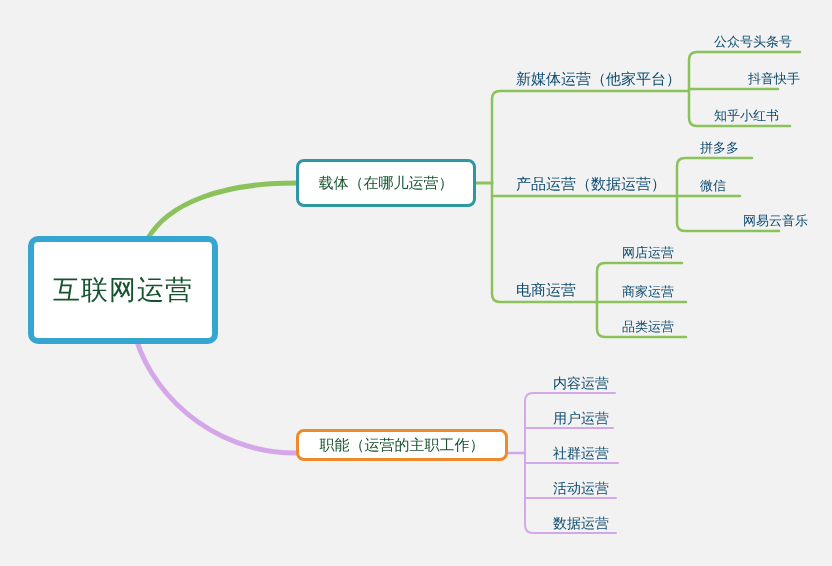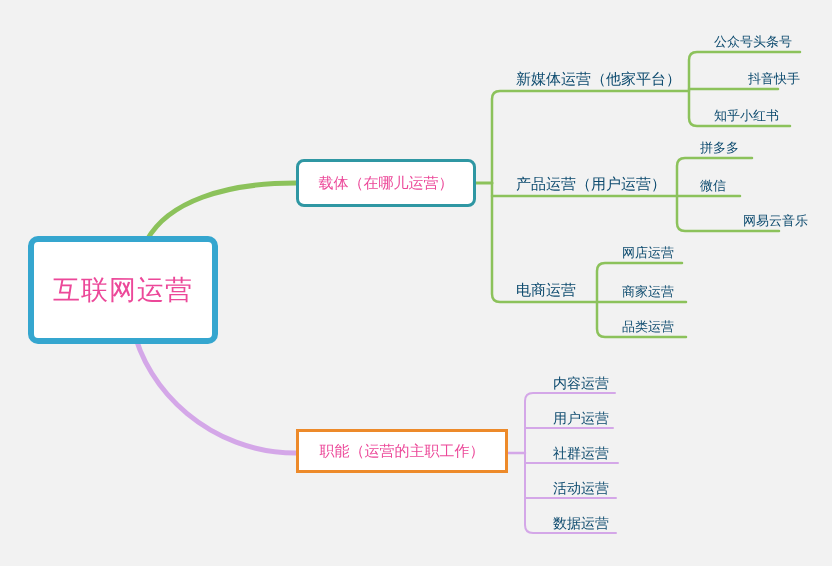--- a/index.html
+++ b/index.html
@@ -11,38 +11,38 @@
     position:relative;
     width:832px;height:566px;
     background:#f2f2f2;
     overflow:hidden;
   }
   .canvas svg{position:absolute;left:0;top:0;}
   .node{
     position:absolute;
     background:#ffffff;
     display:flex;align-items:center;justify-content:center;
-    color:#ec4899;
+    color:#14532d;
     box-sizing:border-box;
     white-space:nowrap;
     cursor:default;
   }
   .node-root{
     left:28px;top:236px;width:190px;height:108px;
     border:6px solid #35a6cf;border-radius:10px;
     font-size:27px;letter-spacing:1px;
   }
   .node-carrier{
     left:296px;top:159px;width:180px;height:48px;
     border:3px solid #2f97a3;border-radius:8px;
     font-size:15px;
   }
   .node-function{
-    left:296px;top:429px;width:212px;height:44px;
-    border:3px solid #ed8a2a;border-radius:0;
+    left:296px;top:429px;width:212px;height:32px;
+    border:3px solid #ed8a2a;border-radius:8px;
     font-size:15px;
   }
   .line-label{
     position:absolute;
     color:#0c4a6e;
     white-space:nowrap;
     font-size:15px;
     height:20px;line-height:20px;
     cursor:default;
   }
@@ -72,21 +72,21 @@
     <path d="M 525 428 H 613" stroke="#d4a7e8" stroke-width="2"></path>
     <path d="M 525 463 H 618" stroke="#d4a7e8" stroke-width="2"></path>
     <path d="M 525 498 H 616" stroke="#d4a7e8" stroke-width="2"></path>
   </svg>
 
   <div class="node node-root">互联网运营</div>
   <div class="node node-carrier">载体（在哪儿运营）</div>
   <div class="node node-function">职能（运营的主职工作）</div>
 
   <div class="line-label" style="left:516px;top:69px;">新媒体运营（他家平台）</div>
-  <div class="line-label" style="left:516px;top:174px;">产品运营（用户运营）</div>
+  <div class="line-label" style="left:516px;top:174px;">产品运营（数据运营）</div>
   <div class="line-label" style="left:516px;top:280px;">电商运营</div>
 
   <div class="line-label leaf" style="left:714px;top:32px;">公众号头条号</div>
   <div class="line-label leaf" style="left:748px;top:69px;text-align:center;">抖音快手</div>
   <div class="line-label leaf" style="left:714px;top:106px;">知乎小红书</div>
 
   <div class="line-label leaf" style="left:700px;top:138px;">拼多多</div>
   <div class="line-label leaf" style="left:700px;top:176px;font-family:Liberation Serif, serif;">微信</div>
   <div class="line-label leaf" style="left:700px;top:211px;margin-left:43px;">网易云音乐</div>
 

